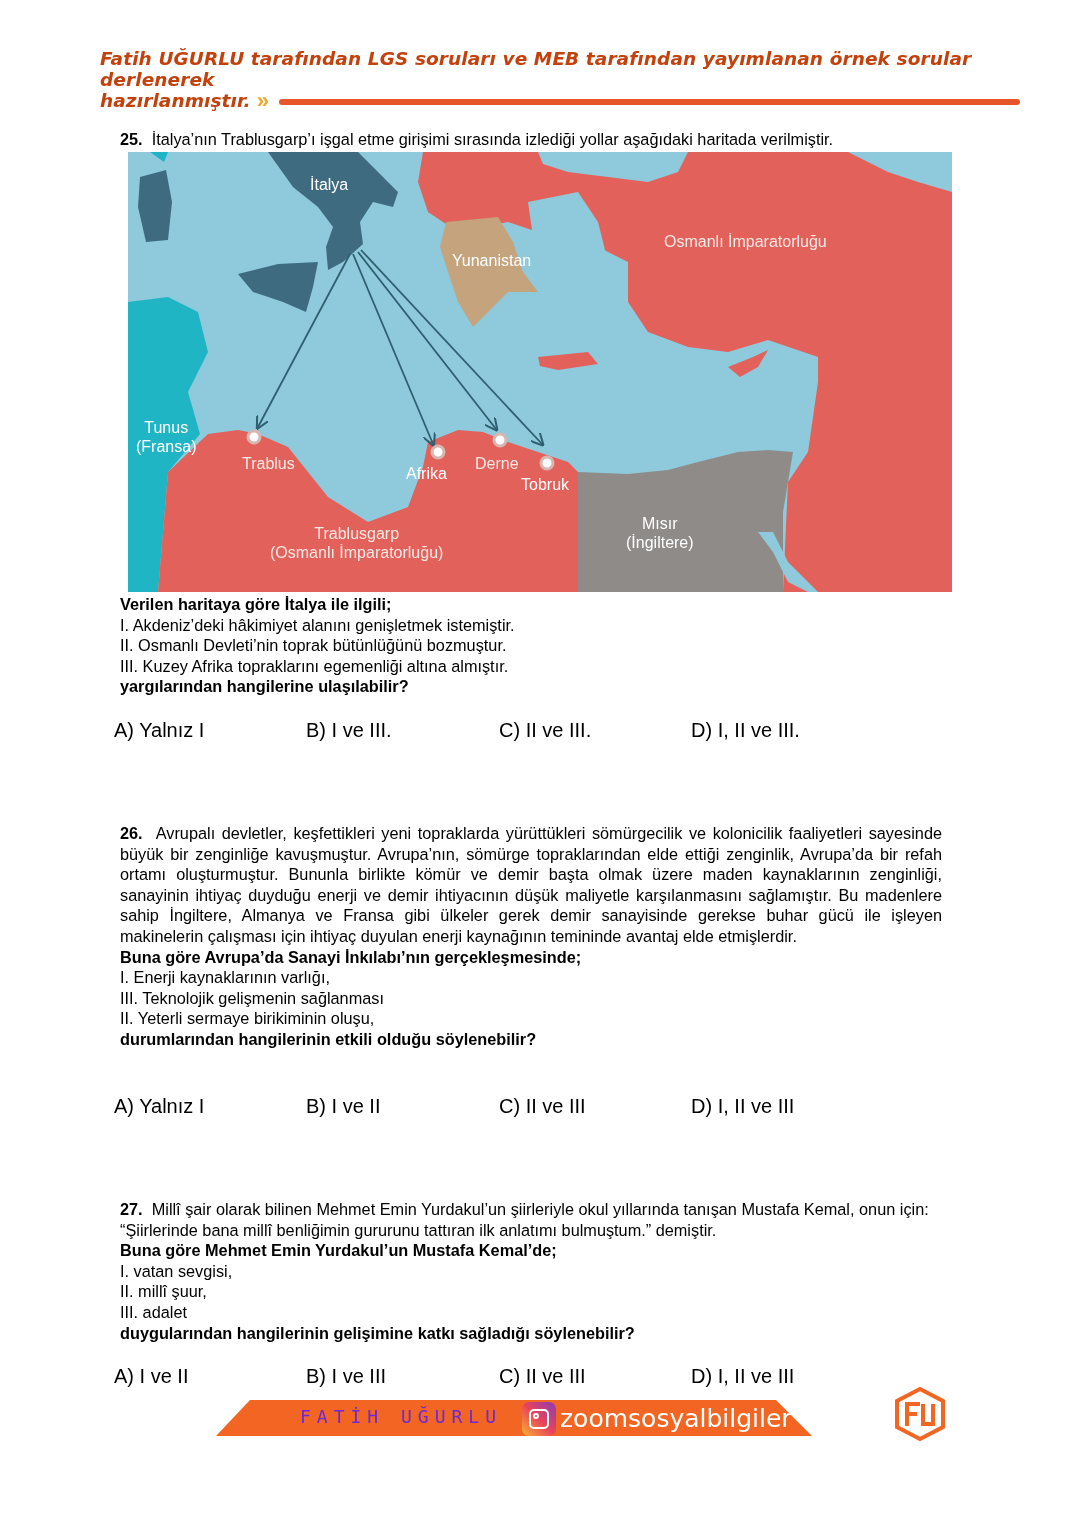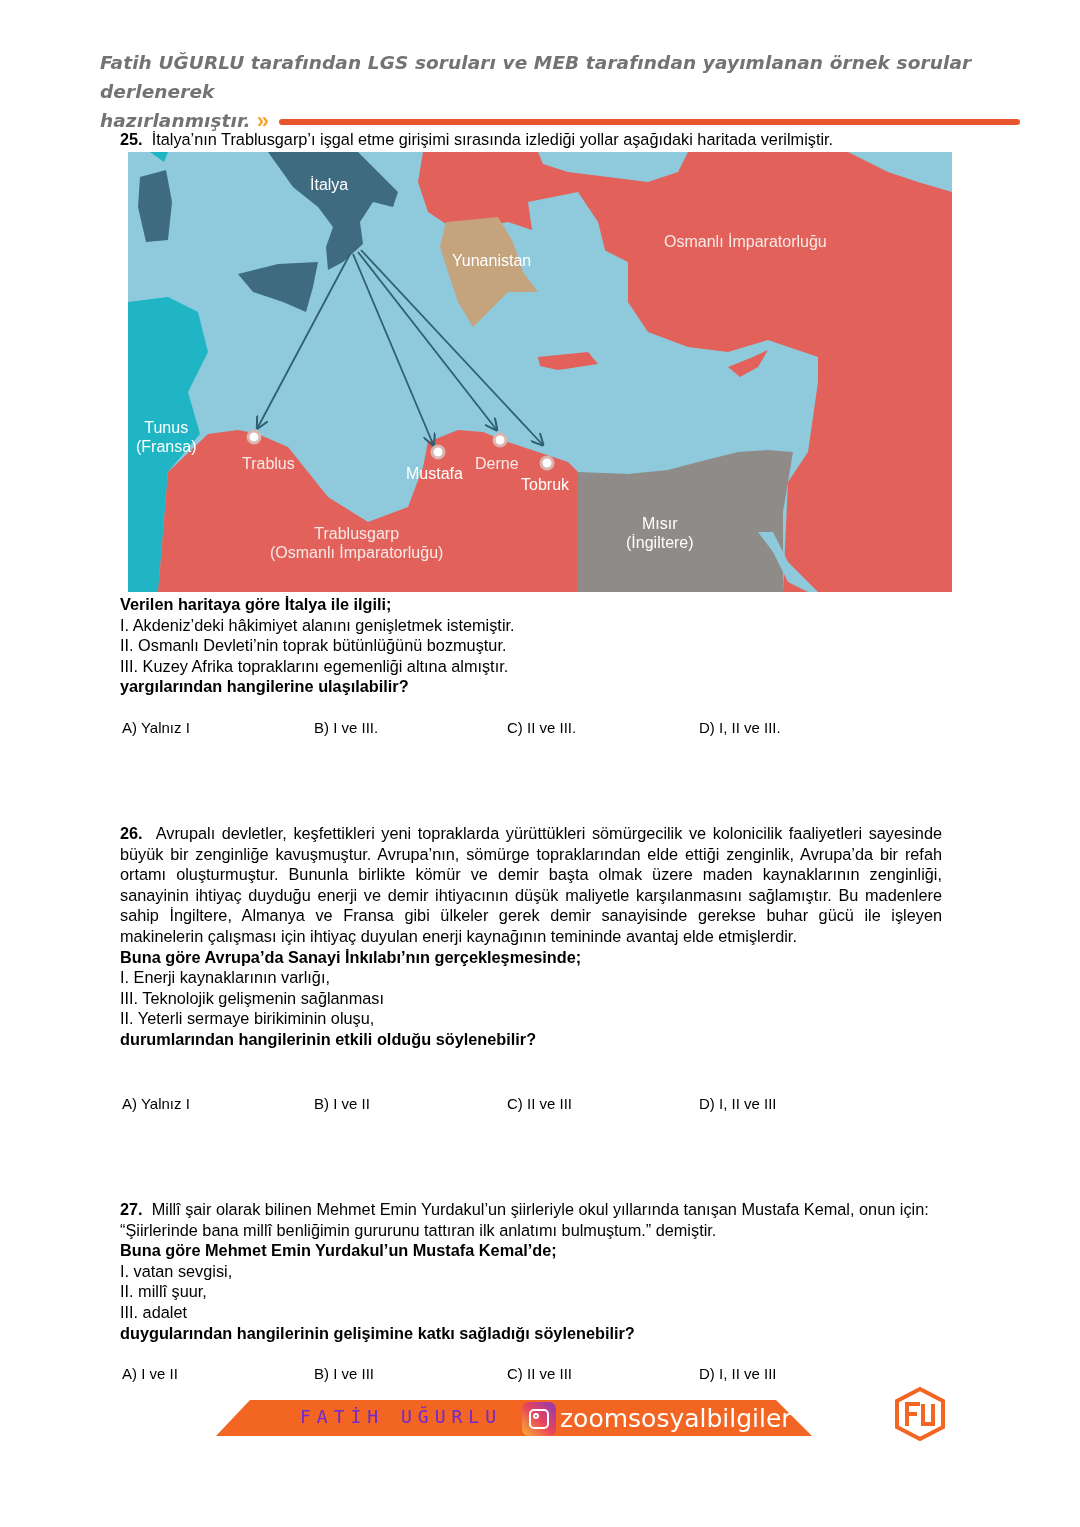--- a/index.html
+++ b/index.html
@@ -1,32 +1,32 @@
 <!DOCTYPE html>
 <html><head>
   <meta charset="utf-8">
   <style>
     html, body { margin: 0; padding: 0; background: #ffffff; }
     body { width: 1080px; height: 1527px; position: relative; overflow: hidden;
            font-family: "Liberation Sans", sans-serif; color: #000; }
 
     .header { position: absolute; left: 100px; top: 48px; width: 920px; }
     .header-text { font-family: "DejaVu Sans", sans-serif; font-style: italic; font-weight: bold;
-                   color: #737373; font-size: 18.5px; line-height: 29px; letter-spacing: 0.1px; }
+                   color: #c2410c; font-size: 18.5px; line-height: 21px; letter-spacing: 0.1px; }
     .header-line2 { display: flex; align-items: center; }
     .chev { color: #f4a52a; font-weight: bold; font-size: 22px; margin-left: 6px; line-height: 20px; font-style: normal; }
     .header-rule { flex: 1; height: 6px; background: #e8552a; border-radius: 3px; margin-left: 10px; margin-top: 2px; }
 
     .q { position: absolute; left: 120px; width: 822px; font-size: 16.3px; line-height: 20.6px; }
     .q .num { font-weight: bold; }
     .q .bold { font-weight: bold; }
     .q p { margin: 0; }
     .justify { text-align: justify; }
 
-    .options { position: absolute; left: 122px; width: 800px; height: 22px; font-size: 15px; }
+    .options { position: absolute; left: 114px; width: 800px; height: 22px; font-size: 20px; }
     .options span { position: absolute; top: 0; }
     .opt-a { left: 0; } .opt-b { left: 192px; } .opt-c { left: 385px; } .opt-d { left: 577px; }
 
     .map { position: absolute; left: 128px; top: 152px; width: 824px; height: 440px; overflow: hidden; background: #c2410c; }
     .map svg { display: block; }
     .map-label { position: absolute; color: #f7e9e6; font-size: 16px; text-align: center; line-height: 19px; white-space: nowrap; }
     .map-label.white { color: #ffffff; }
 
     .footer-banner { position: absolute; left: 216px; top: 1400px; width: 596px; height: 36px; }
     .footer-name { position: absolute; left: 84px; top: 6px; color: #6d28d9; font-family: "DejaVu Sans Mono", monospace;
@@ -107,21 +107,21 @@
     </g>
   </svg>
   <div class="map-label white" style="left:182px;top:23px;">İtalya</div>
   <div class="map-label white" style="left:324px;top:99px;">Yunanistan</div>
   <div class="map-label" style="left:536px;top:80px;">Osmanlı İmparatorluğu</div>
   <div class="map-label white" style="left:8px;top:266px;">
     <div>Tunus</div>
     <div>(Fransa)</div>
   </div>
   <div class="map-label" style="left:114px;top:302px;">Trablus</div>
-  <div class="map-label white" style="left:278px;top:312px;">Mustafa</div>
+  <div class="map-label white" style="left:278px;top:312px;">Afrika</div>
   <div class="map-label" style="left:347px;top:302px;">Derne</div>
   <div class="map-label white" style="left:393px;top:323px;">Tobruk</div>
   <div class="map-label" style="left:142px;top:372px;">
     <div>Trablusgarp</div>
     <div>(Osmanlı İmparatorluğu)</div>
   </div>
   <div class="map-label white" style="left:498px;top:362px;">
     <div>Mısır</div>
     <div>(İngiltere)</div>
   </div>

